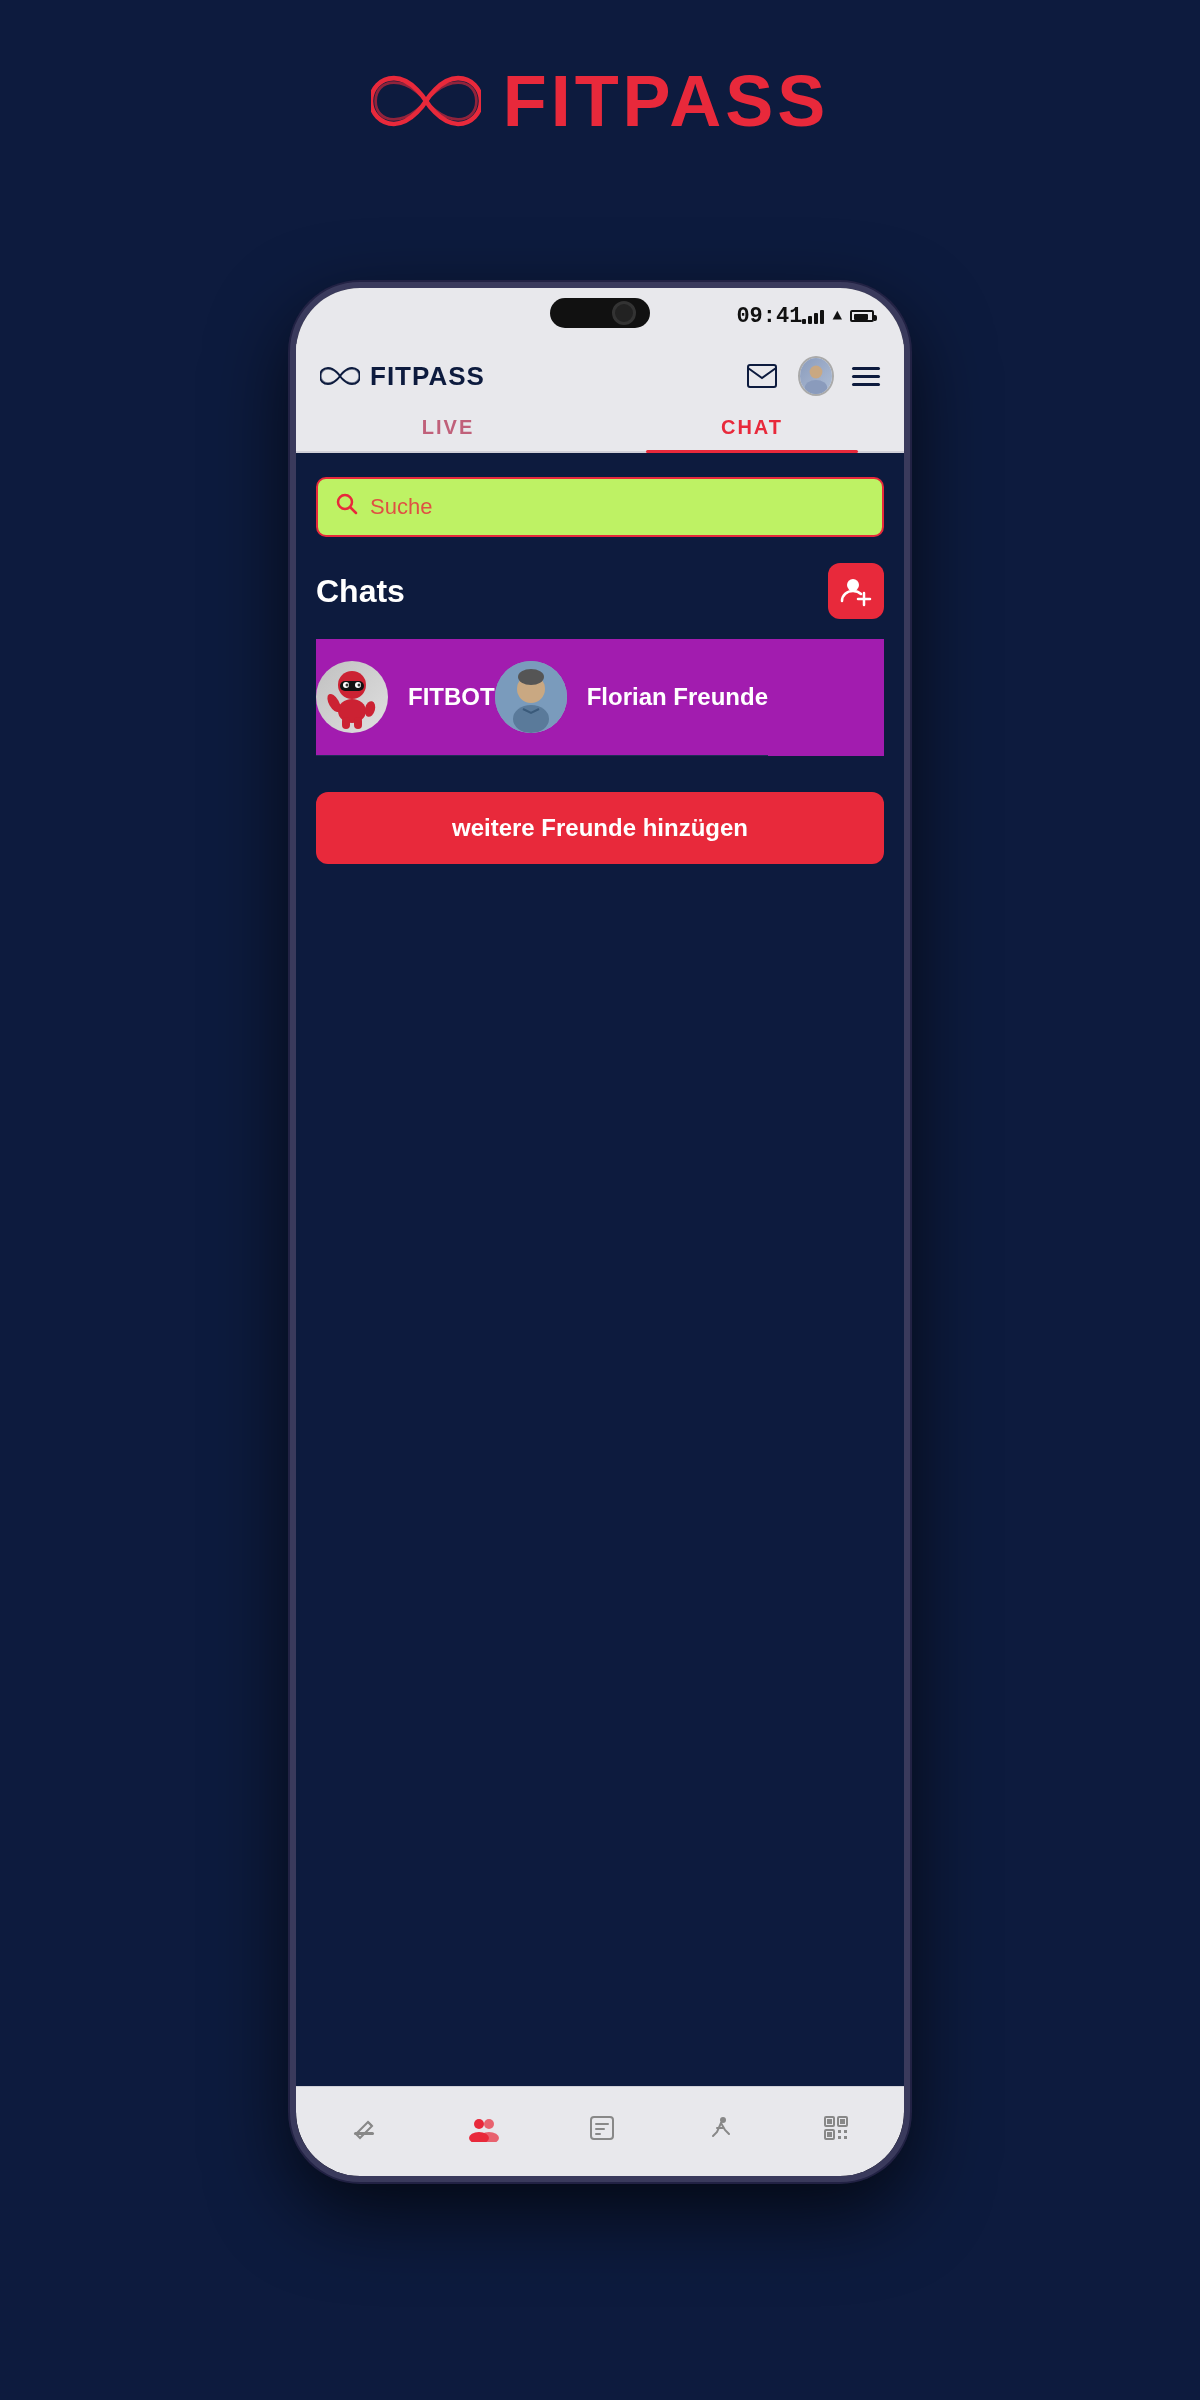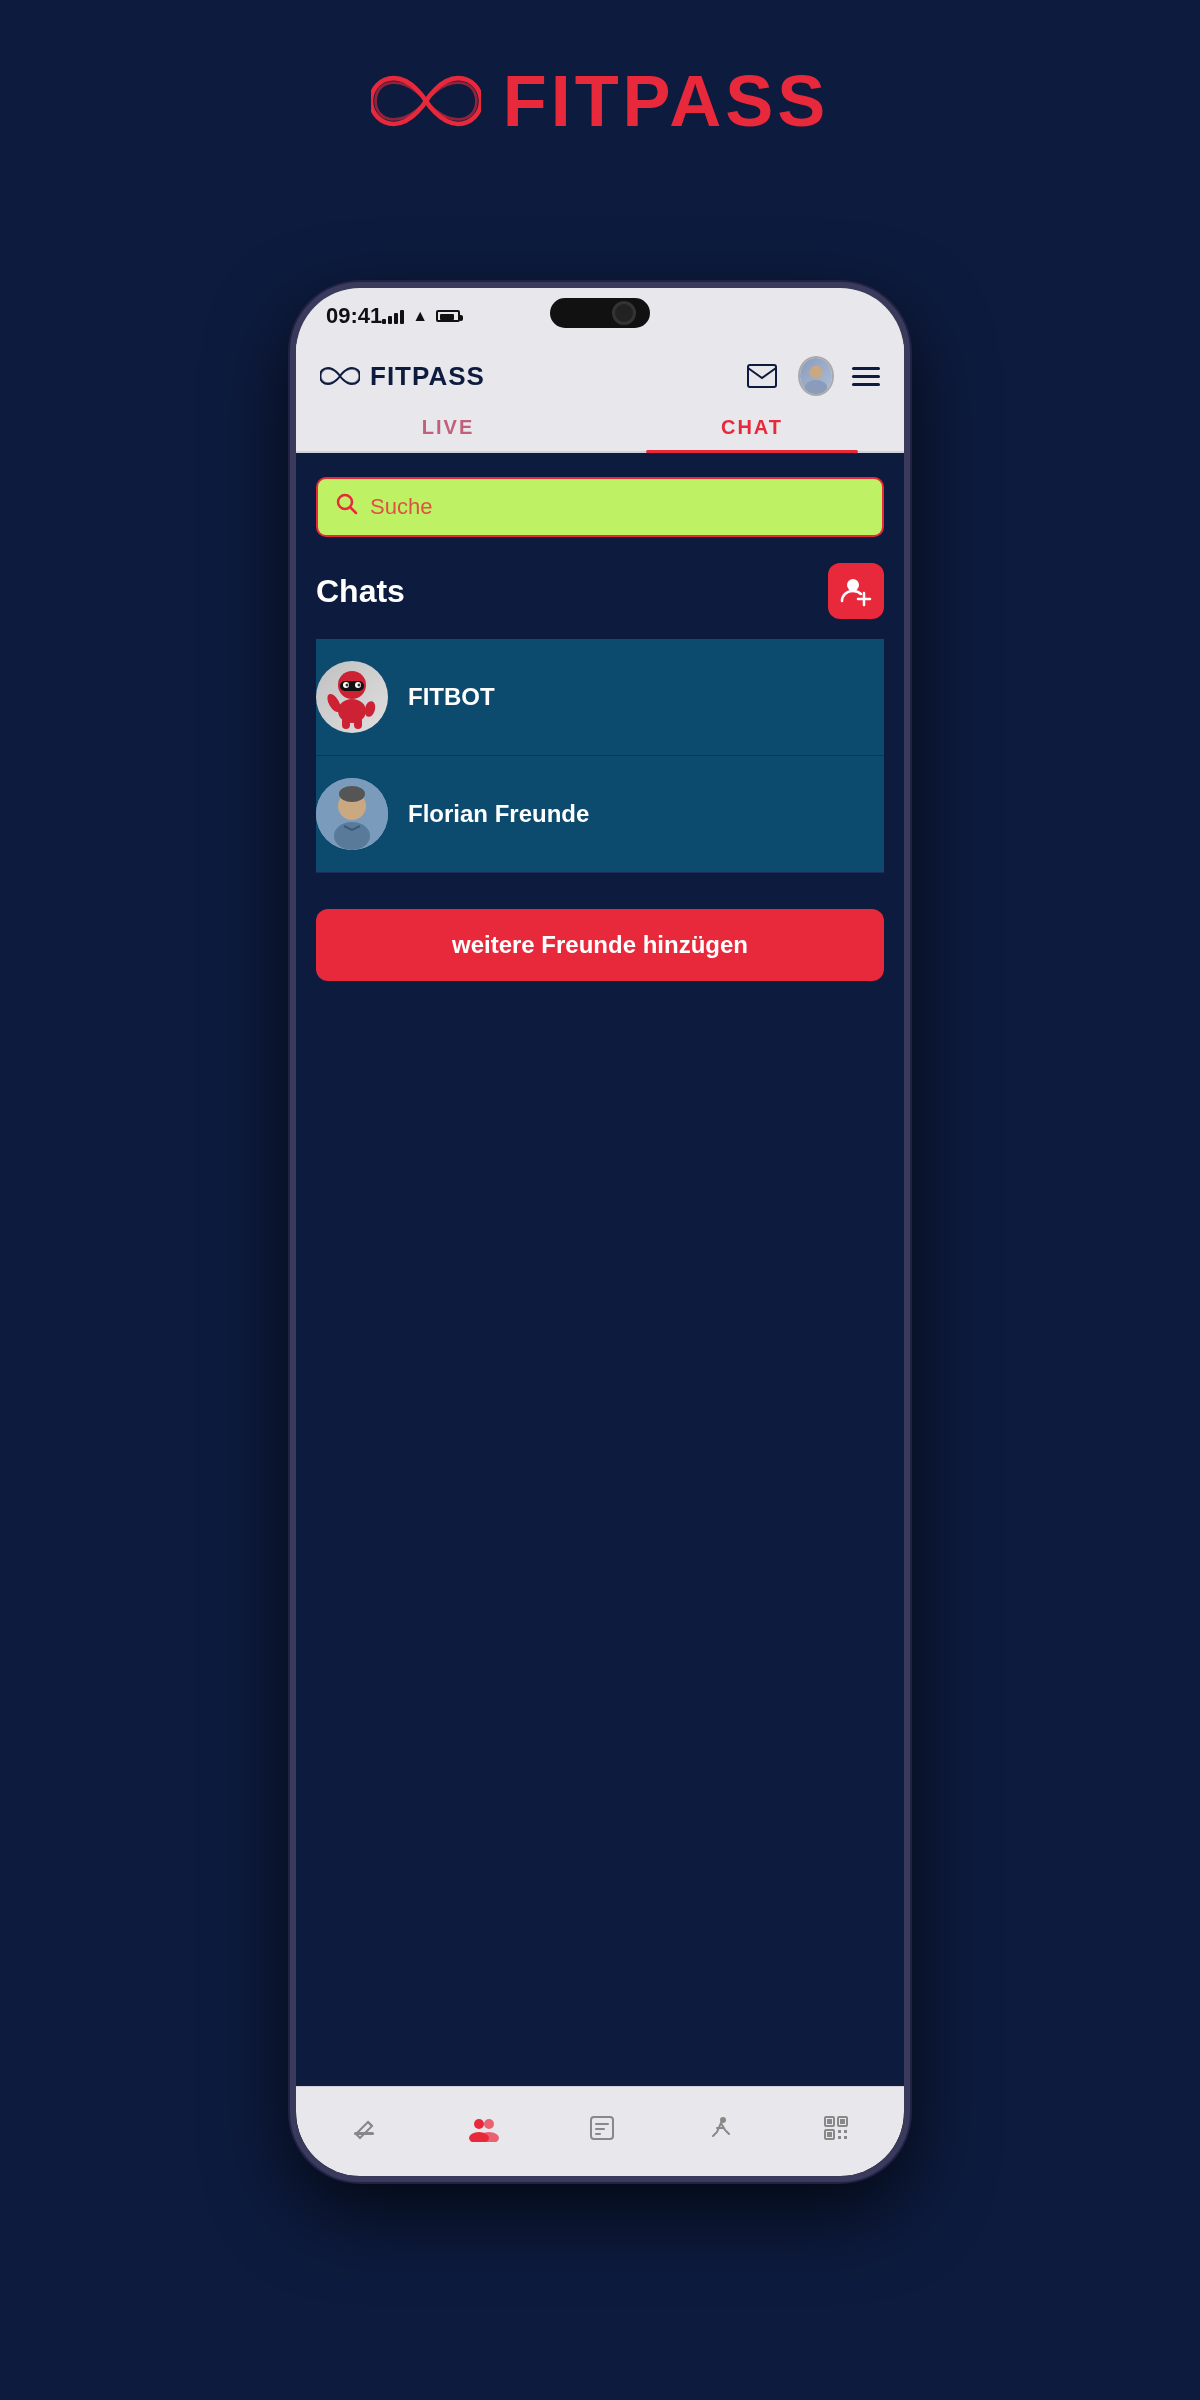--- a/index.html
+++ b/index.html
@@ -52,23 +52,24 @@
     .phone-top {
       position: absolute;
       top: 0;
       left: 0;
       right: 0;
       height: 56px;
       background: #e8e8ec;
       border-radius: 64px 64px 0 0;
       display: flex;
       align-items: center;
-      justify-content: flex-start;
+      justify-content: flex-end;
       padding: 8px 30px;
       z-index: 10;
+      font-family: Liberation Mono, monospace;
     }
 
     .phone-time {
       font-size: 22px;
       font-weight: 700;
       color: #111;
     }
 
     .phone-camera {
       width: 100px;
@@ -344,22 +345,22 @@
 
     .add-friend-btn svg {
       width: 32px;
       height: 32px;
       fill: white;
     }
 
     
     .chat-list {
       display: flex;
-      flex-direction: column;
-      background: #0c4a6e;
+      flex-direction: row;
+      background: #a21caf;
     }
 
     .chat-item {
       display: flex;
       align-items: center;
       gap: 20px;
       padding: 22px 0;
       border-bottom: 1px solid #1e2d57;
       cursor: pointer;
     }

